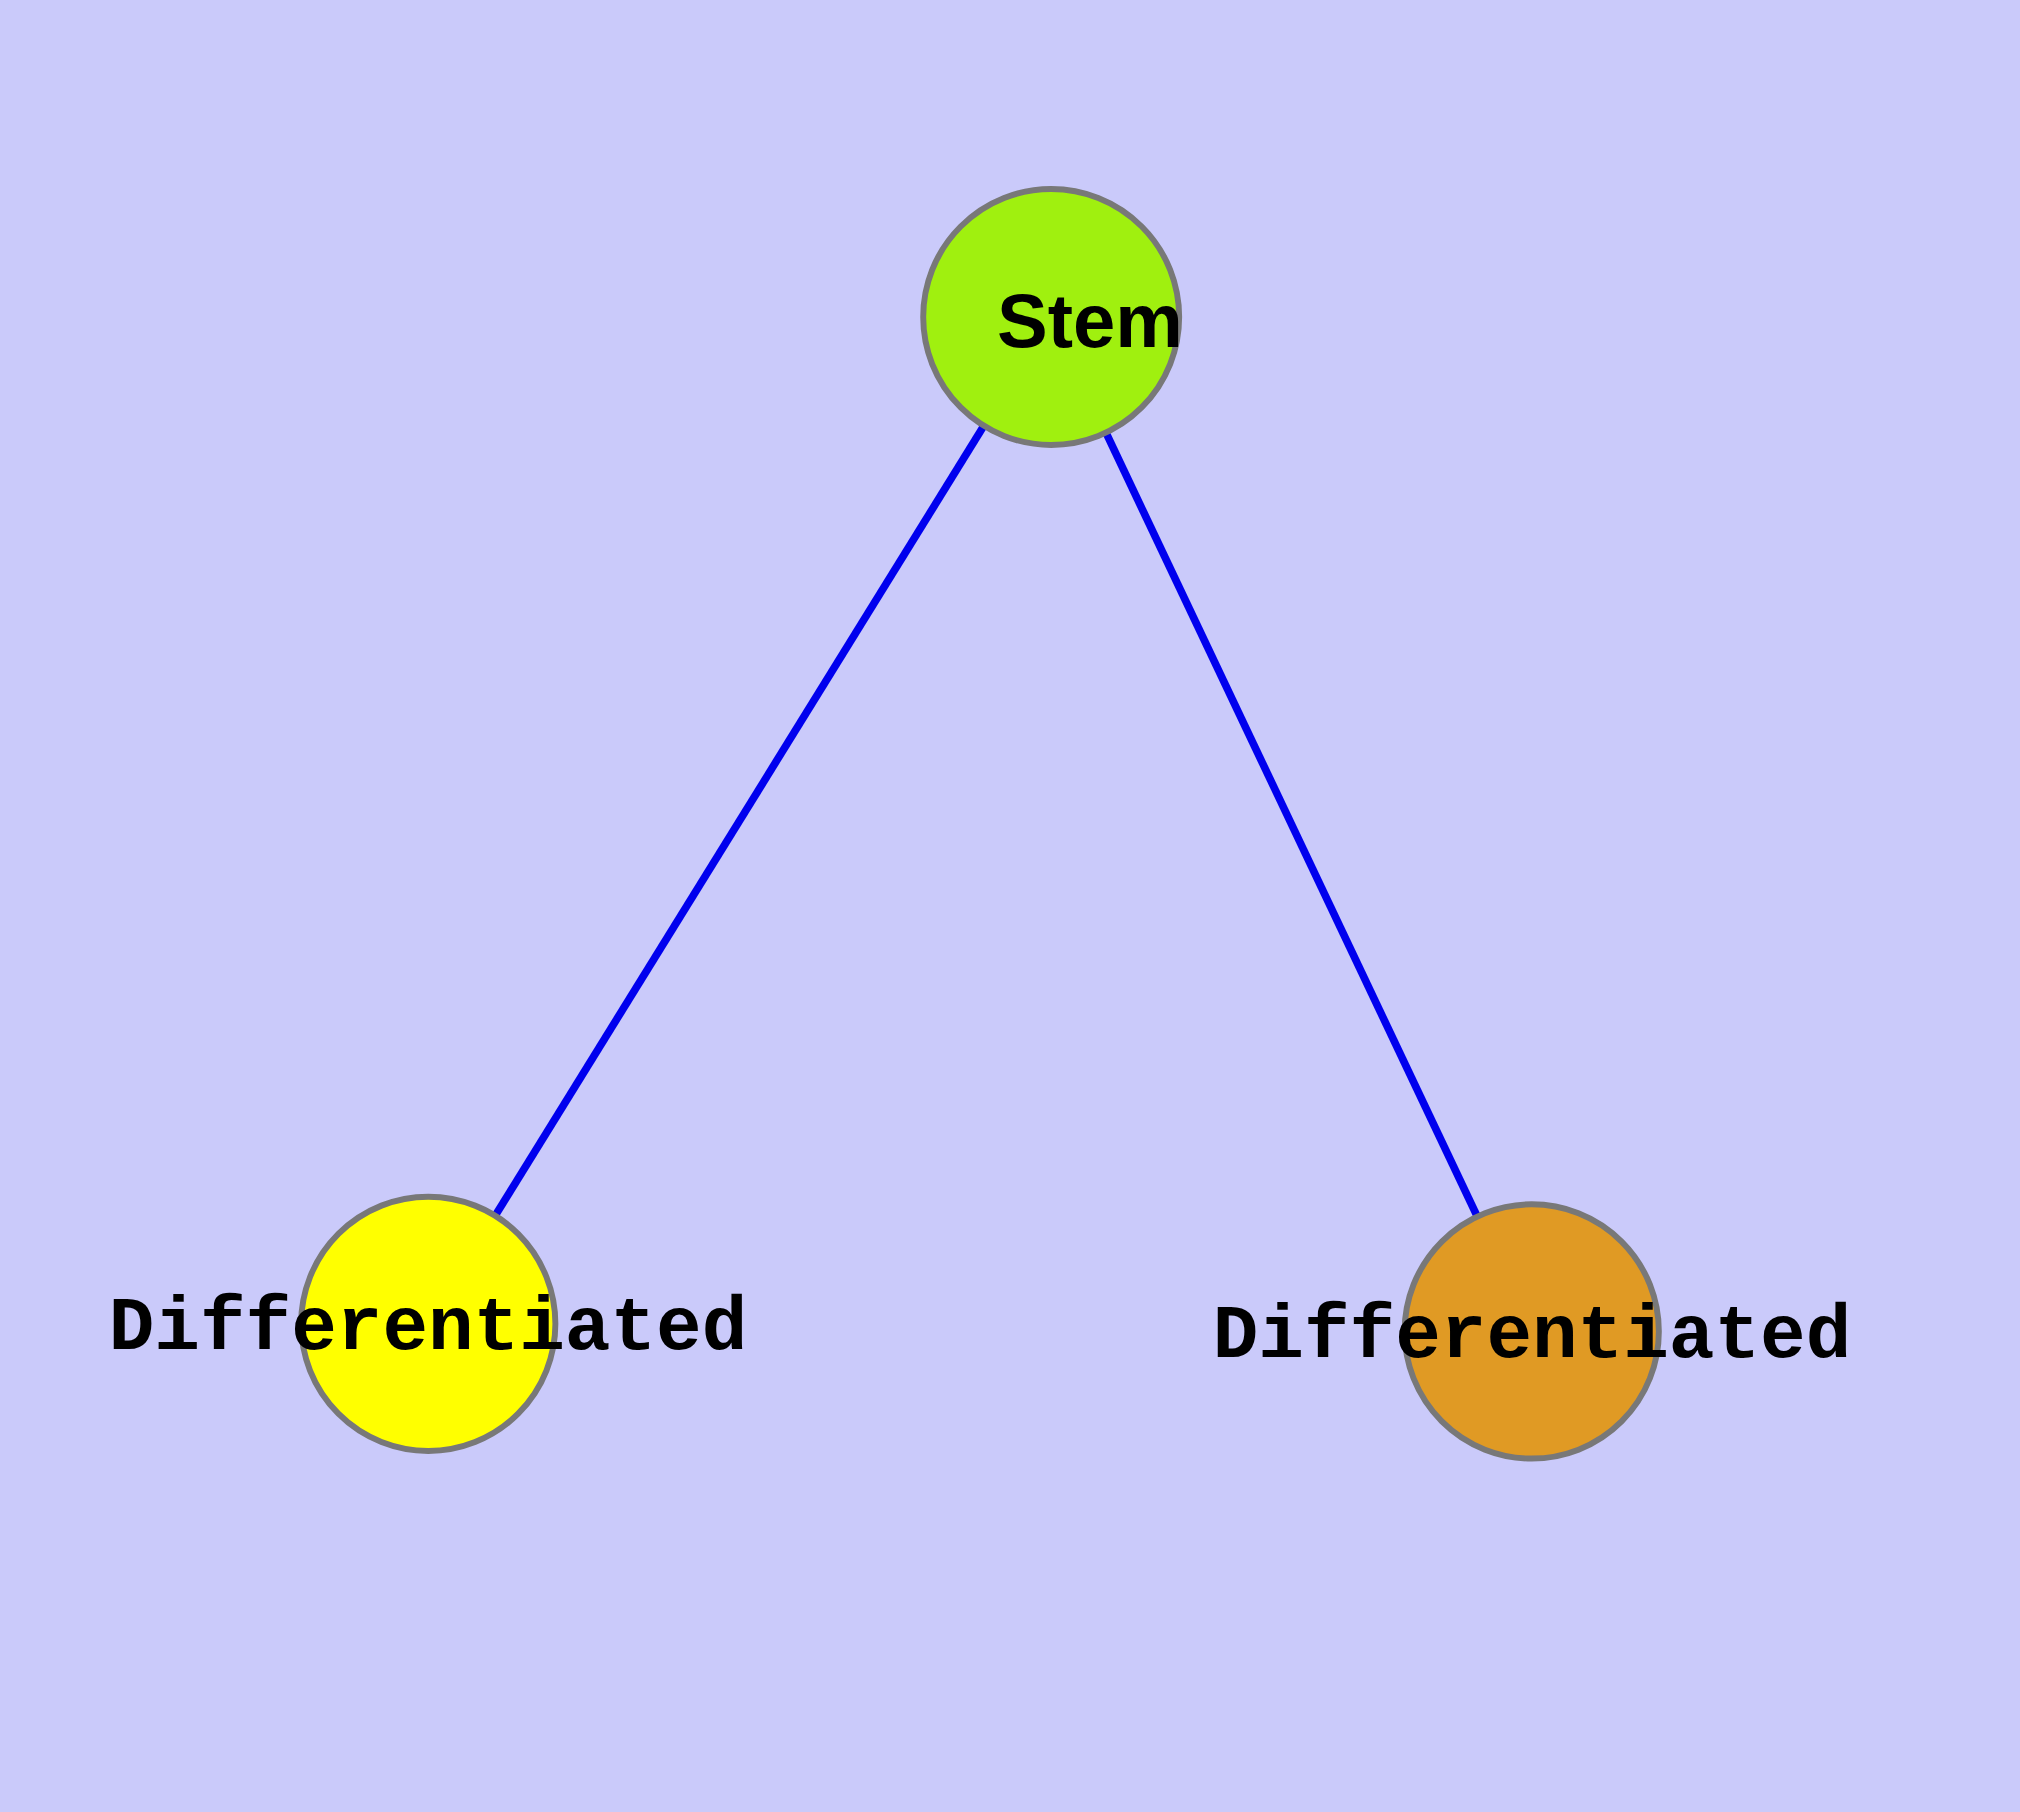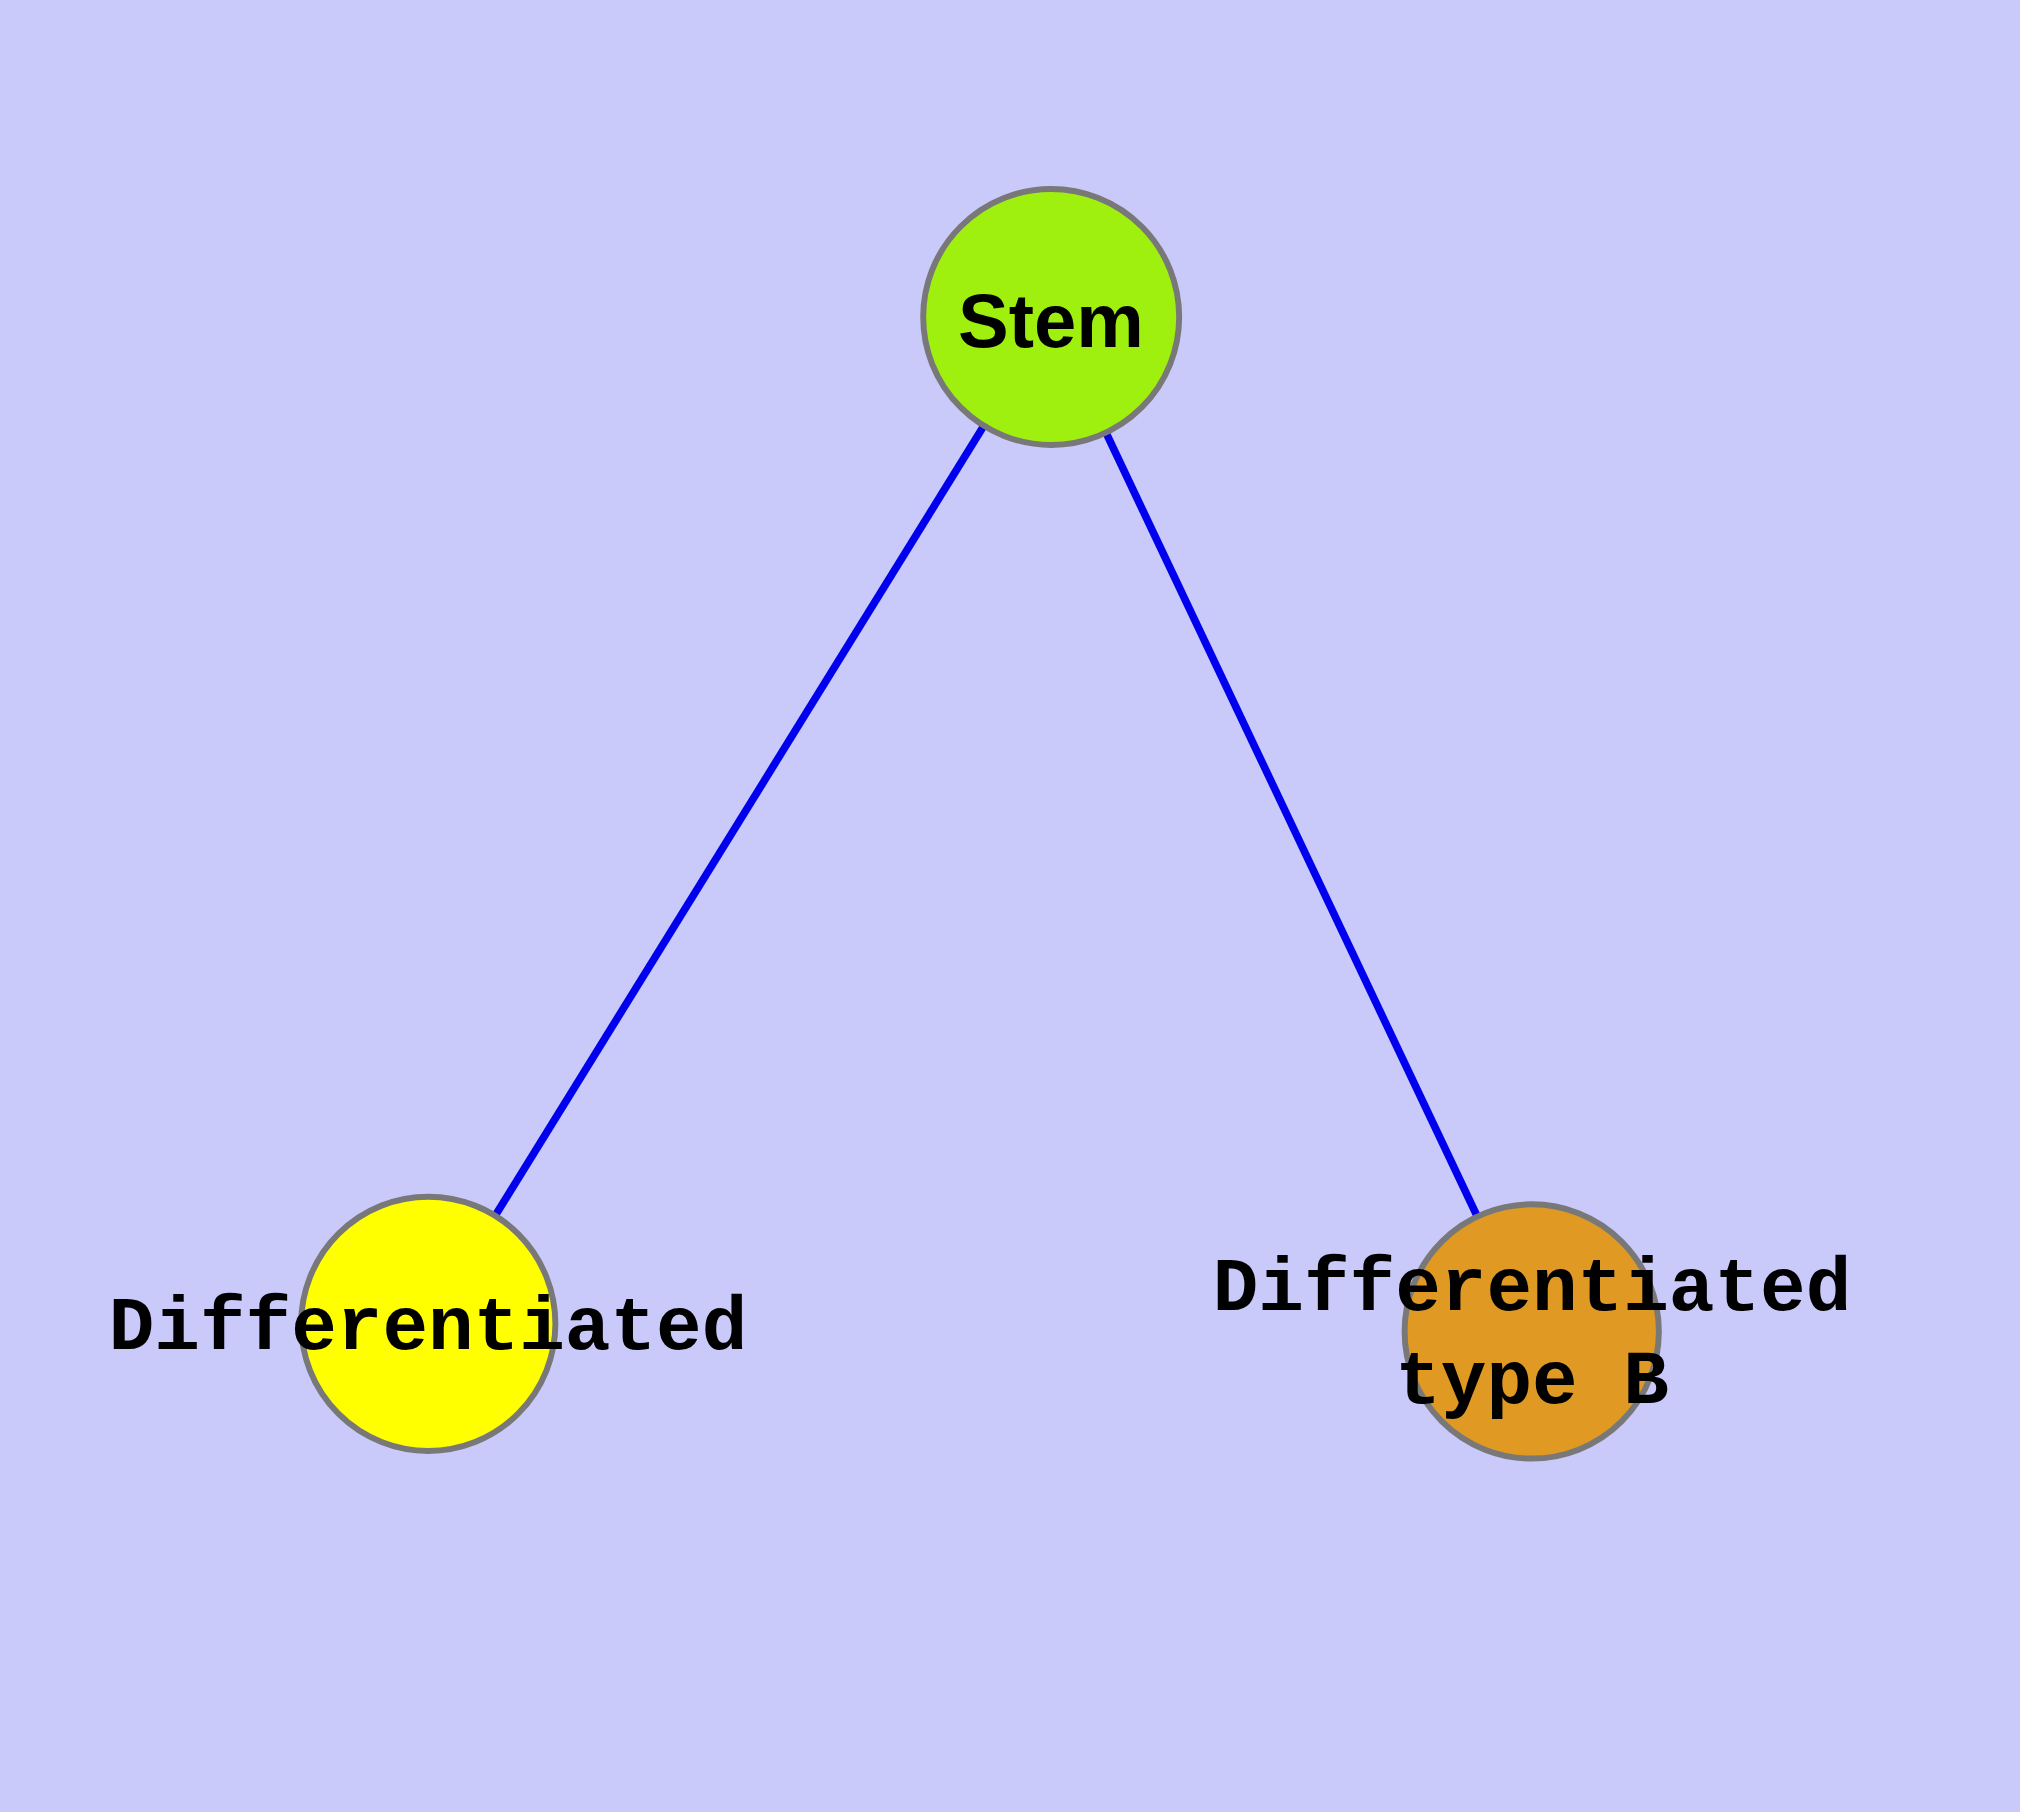--- a/index.html
+++ b/index.html
@@ -54,25 +54,24 @@
 
     <line class="edge" x1="1240" y1="374" x2="1807" y2="1571" stroke="#0000EE"></line>
 
     <circle class="node-circle" cx="1240" cy="374" r="151" fill="#A0F00F"></circle>
 
     <circle class="node-circle" cx="505" cy="1562" r="150" fill="#FFFF00"></circle>
 
     <circle class="node-circle" cx="1807" cy="1571" r="150" fill="#E09A24"></circle>
   </svg>
 
-  <div class="node-label" style="left: 1051px; top: 320px; color: rgb(0, 0, 0); text-align: right;">Stem</div>
+  <div class="node-label" style="left: 1090px; top: 320px; color: rgb(0, 0, 0); text-align: right;">Stem</div>
 
   <div class="node-label" style="left: 428px; top: 1329px; color: rgb(0, 0, 0);">
     <span class="line">Differentiated</span>
   </div>
 
   <div class="node-label" style="left: 1532px; top: 1337px; color: rgb(0, 0, 0);">
     <span class="line">Differentiated</span>
-    <span class="line">type B</span>
   </div>
 
 </div>
 
 
 </body></html>

